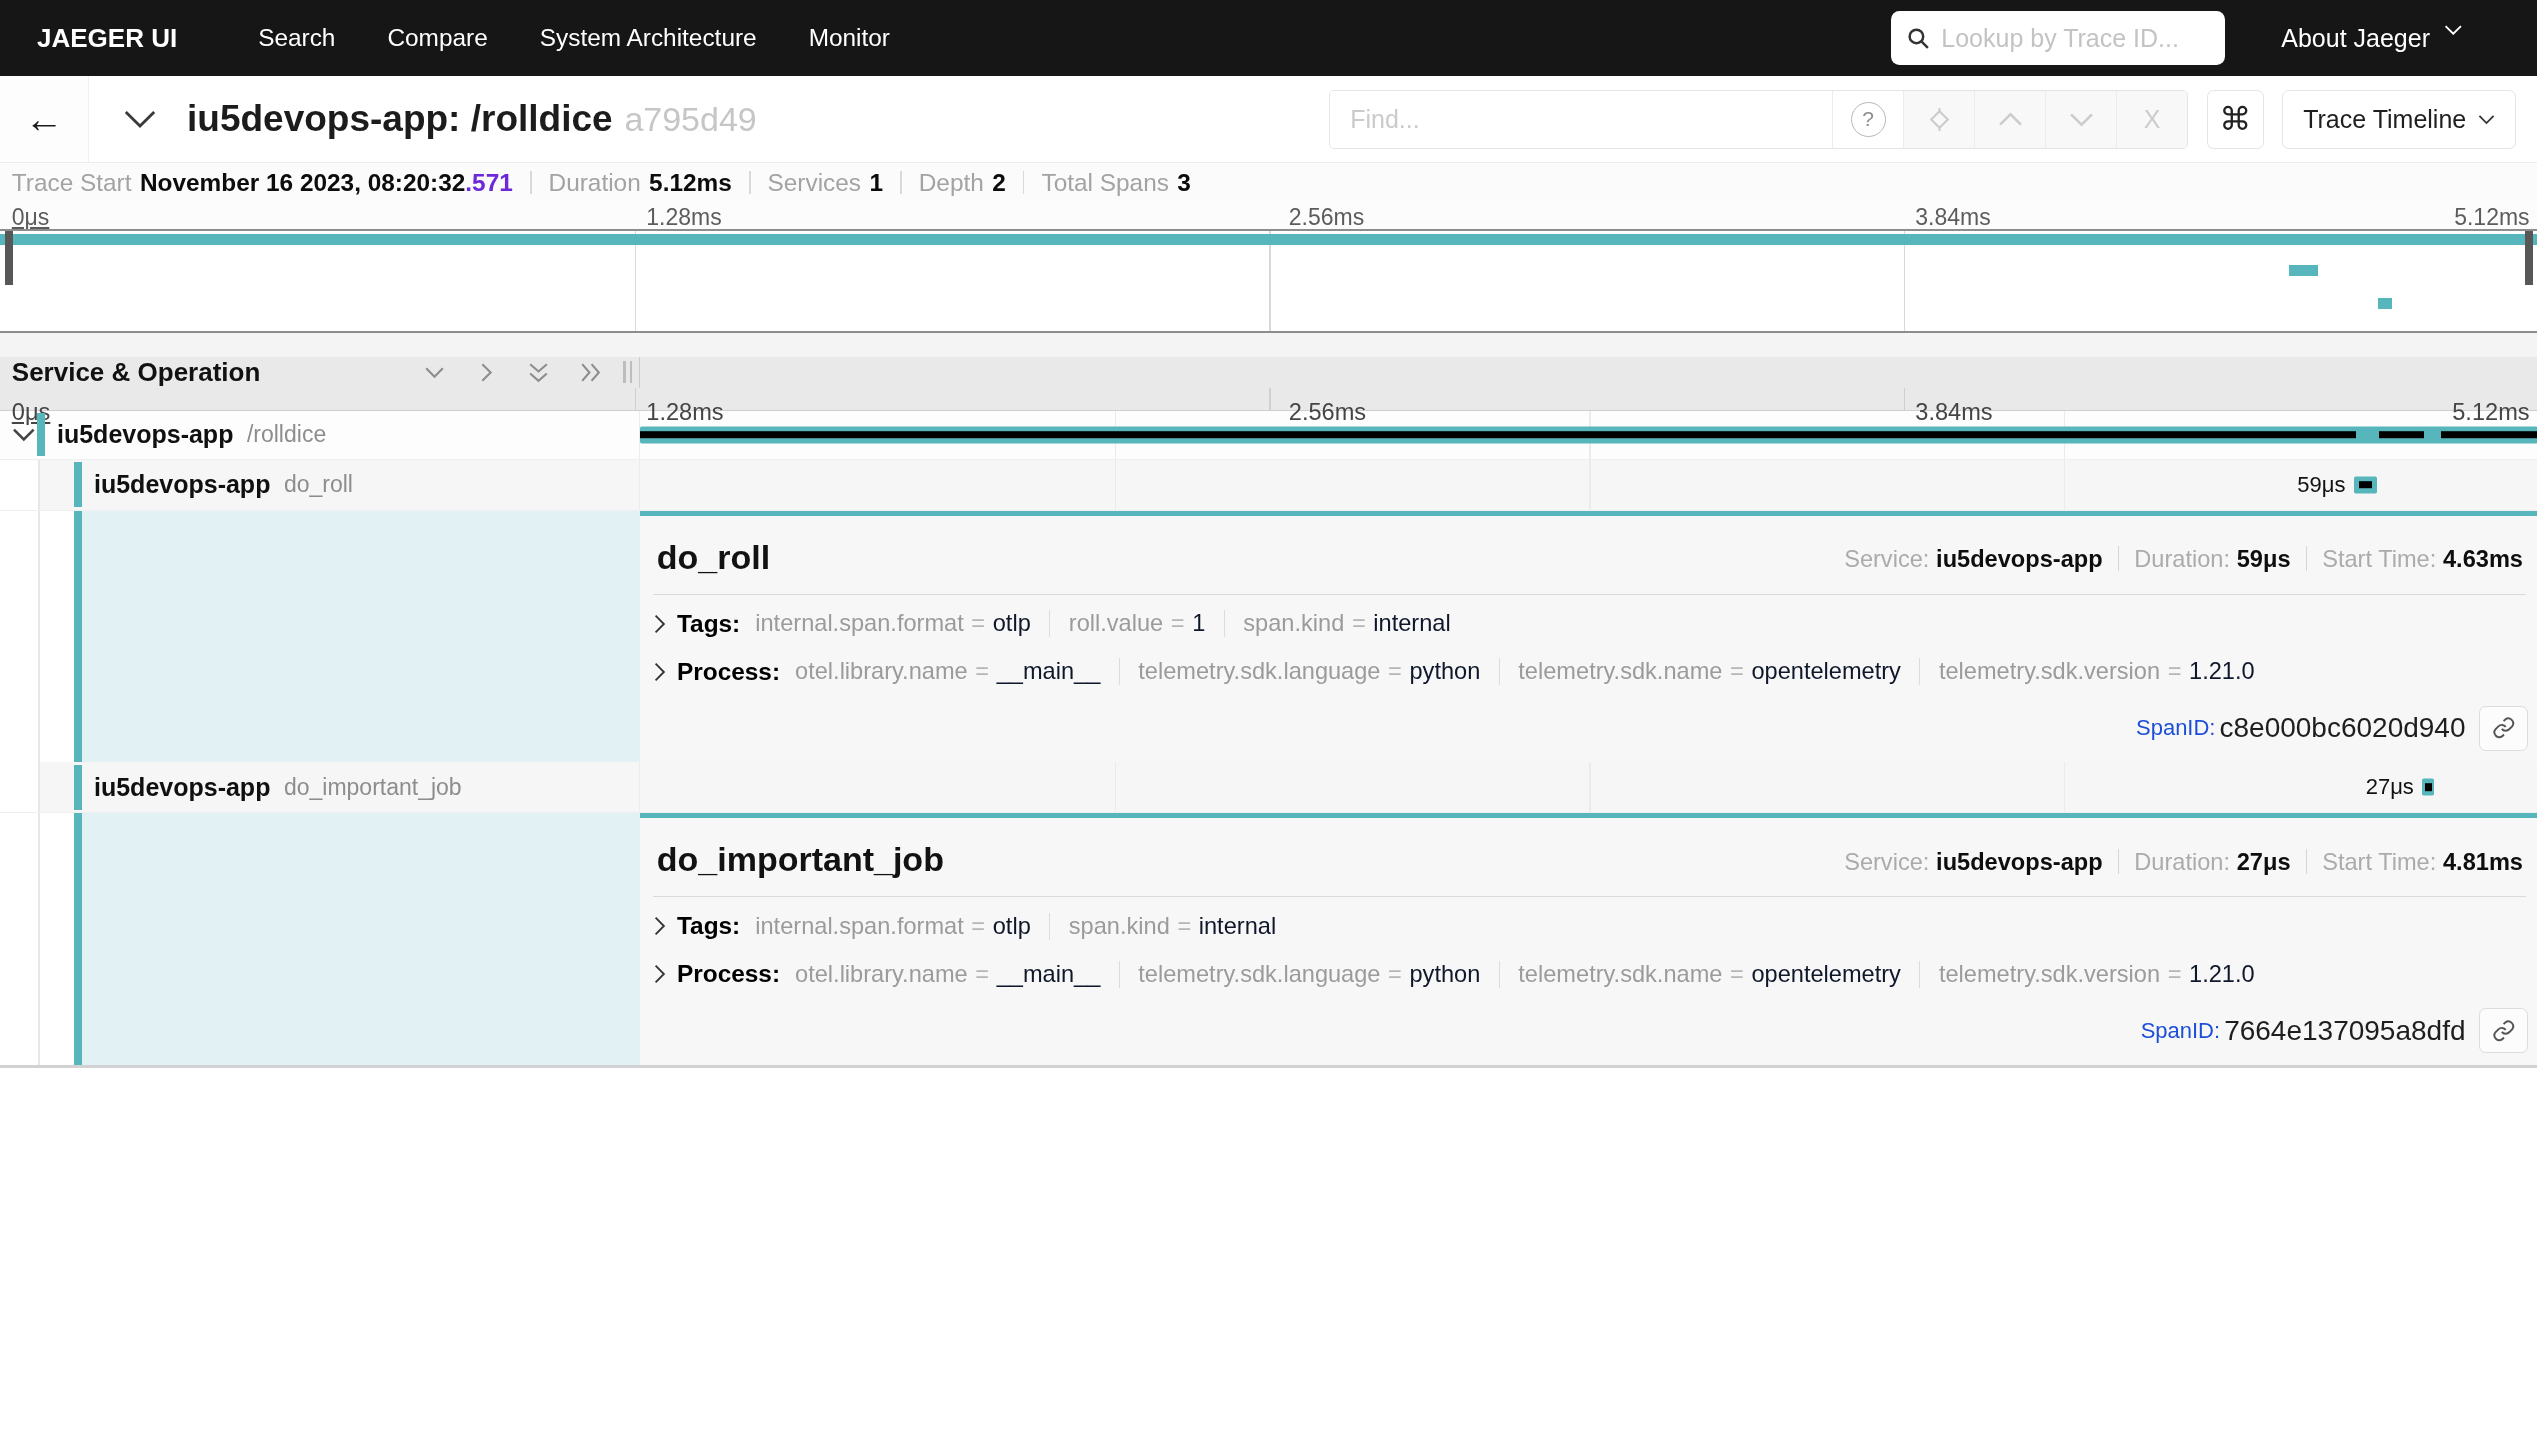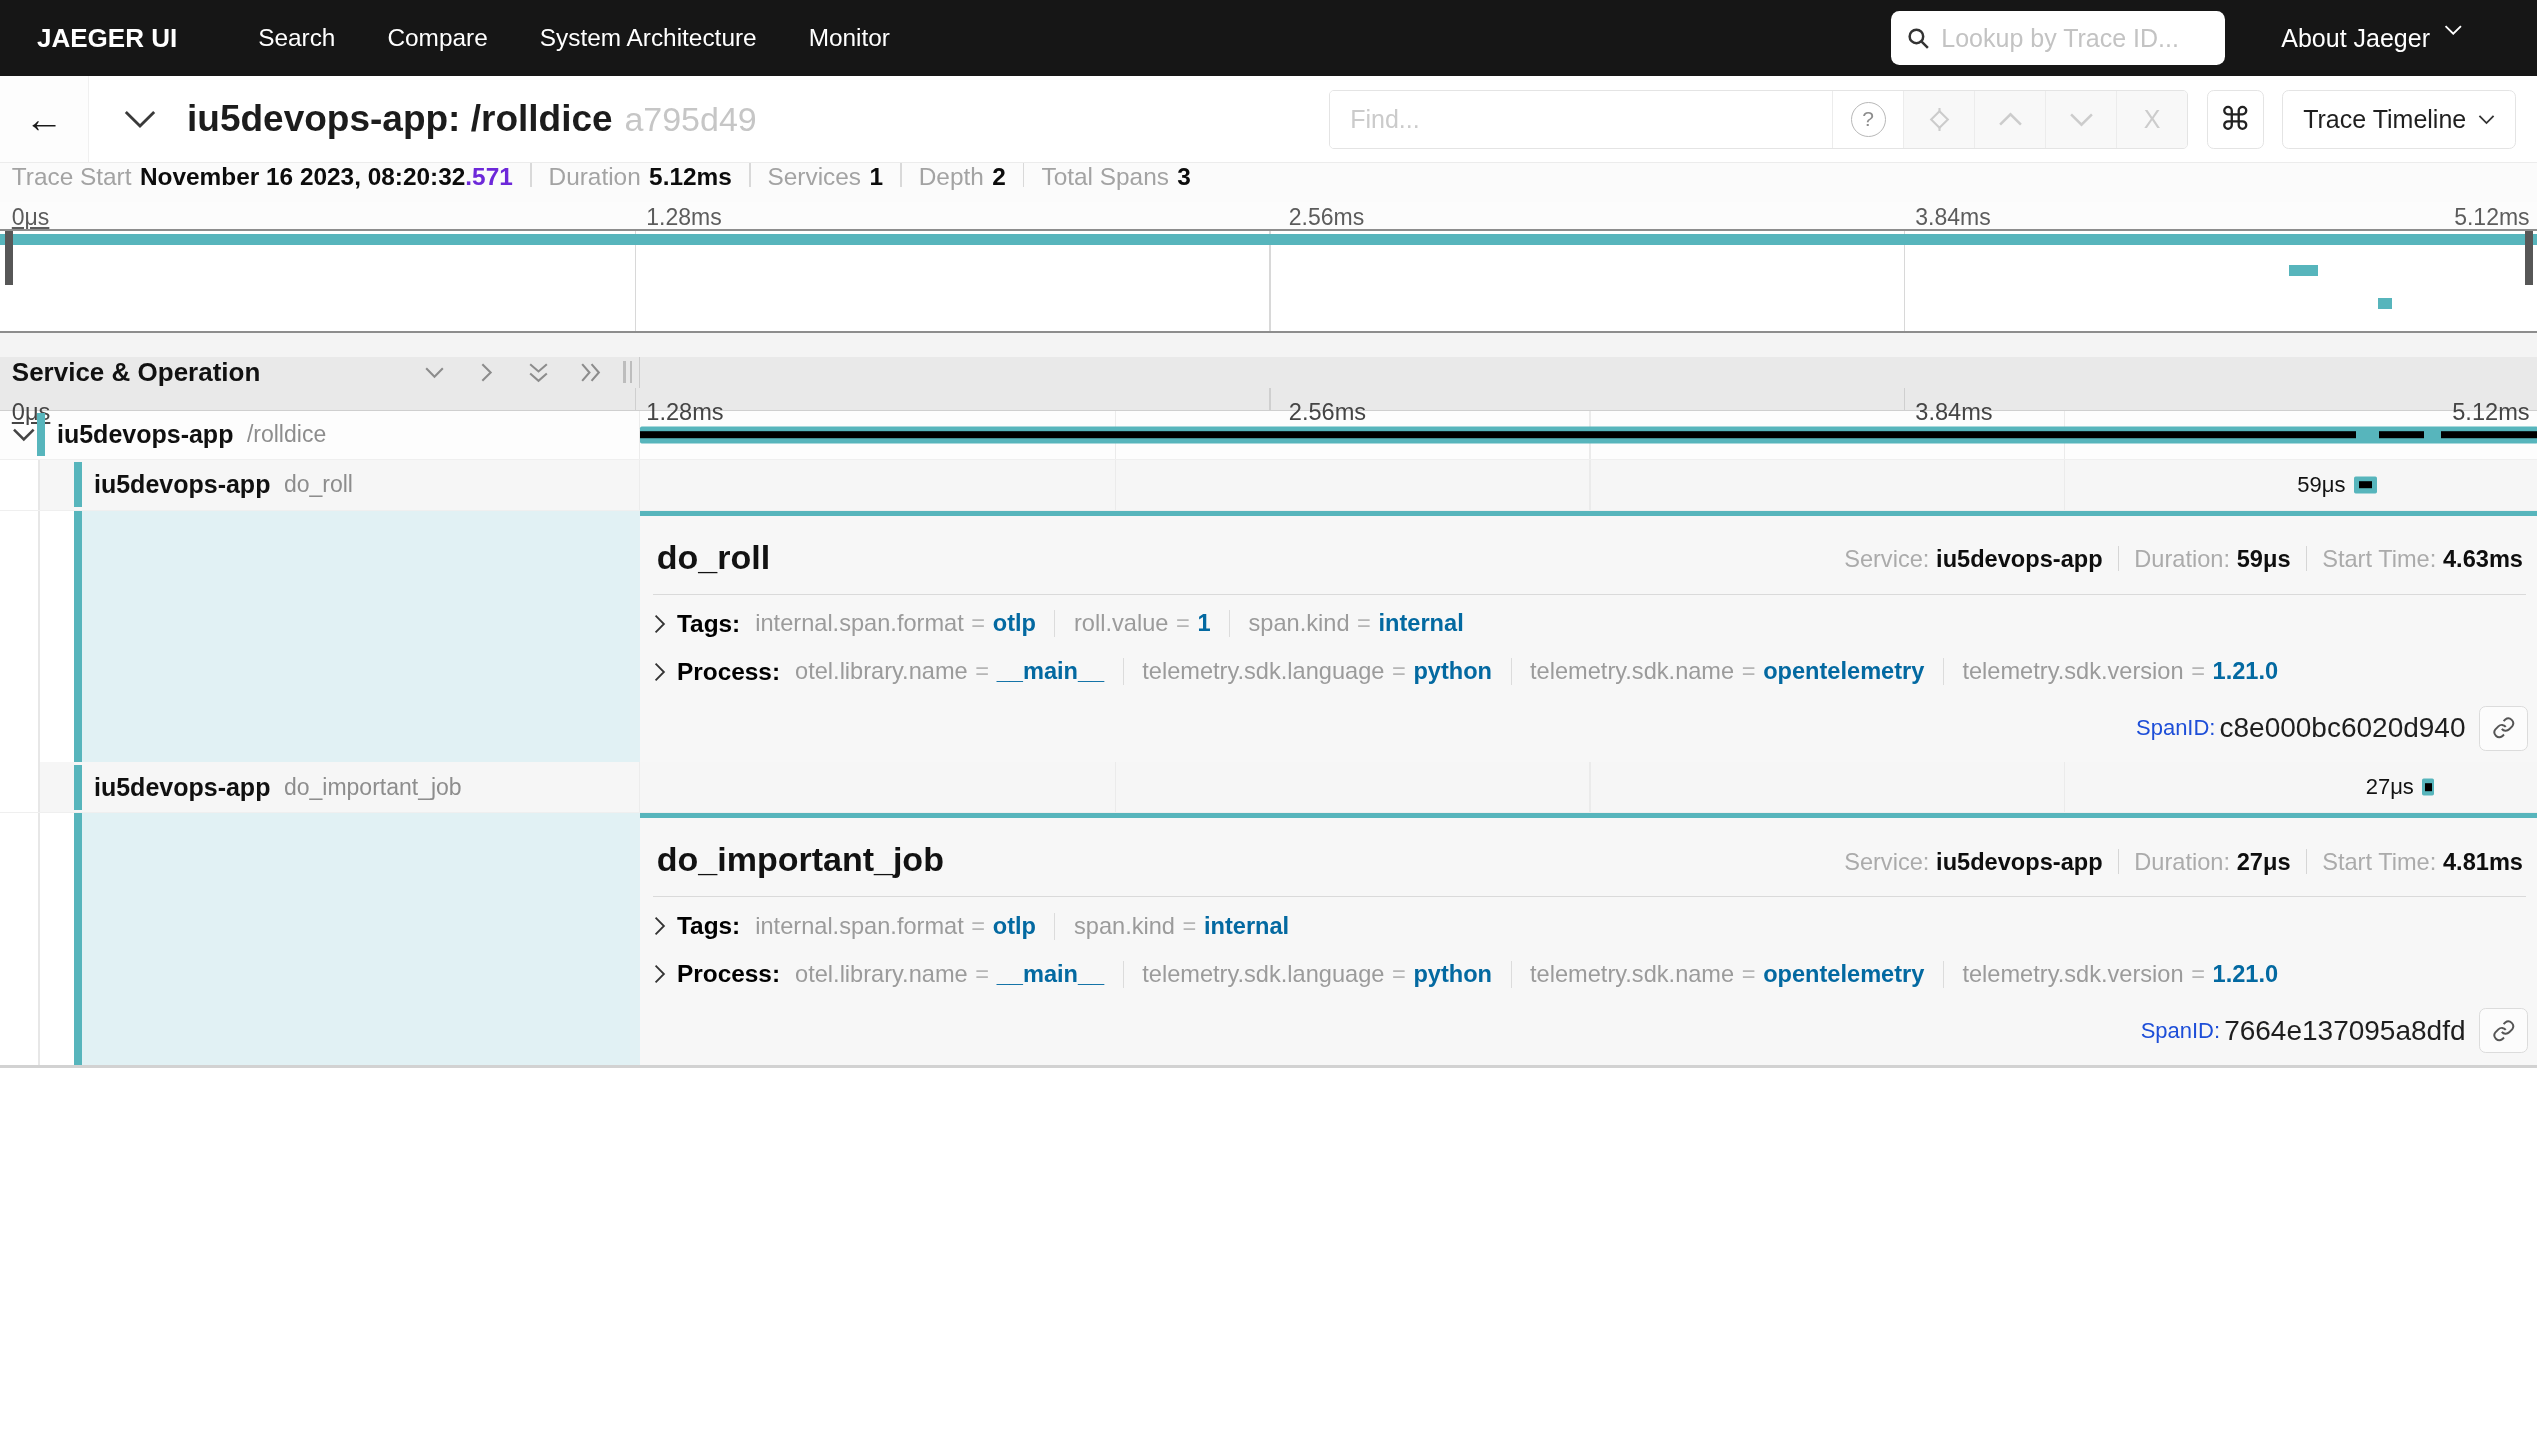--- a/index.html
+++ b/index.html
@@ -31,21 +31,21 @@
   .fg-cell { width:71px; display:flex; align-items:center; justify-content:center; border-left:1.7px solid #ececec; background:#fff; cursor:pointer; }
   .fg-cell.dim { background:#f8f8f8; color:#cccccc; }
   .fg-cell svg { width:25px; height:25px; stroke:#cccccc; }
   .help-circle { width:35px; height:35px; border:1.7px solid #b8b8b8; border-radius:50%; display:flex; align-items:center; justify-content:center; font-size:21px; color:#8d8d8d; }
   .fg-x { font-size:25px; color:#cccccc; }
   .cmd-btn { margin-left:18.5px; width:57px; height:59px; border:1.7px solid #e4e4e4; border-radius:6.7px; background:#fff; font-size:32px; color:#222; cursor:pointer; font-family:inherit; }
   .tt-btn { margin-left:18.5px; height:59px; border:1.7px solid #e4e4e4; border-radius:6.7px; background:#fff; font-size:25px; color:#1f1f1f; padding:0 20px; display:flex; align-items:center; gap:11.8px; cursor:pointer; font-family:inherit; }
   .tt-btn svg { width:17px; height:11px; stroke:#333; }
 
   
-  .summary { height:40px; background:#fbfbfb; border-top:1.7px solid #ececec; display:flex; align-items:flex-start; padding-left:11.8px; font-size:24.4px; white-space:nowrap; }
+  .summary { height:40px; background:#fbfbfb; border-top:1.7px solid #ececec; display:flex; align-items:center; padding-left:11.8px; font-size:24.4px; white-space:nowrap; }
   .sum-label { color:#a3a3a3; margin-right:8.4px; }
   .sum-val { color:#0c0c0c; font-weight:700; }
   .sum-frac { color:#6d28d9; font-weight:700; }
   .sum-div { width:1.7px; height:23.6px; background:#d9d9d9; margin:0 17px; }
 
   
   .ticks-row { height:27px; position:relative; background:#fcfcfc; font-size:23px; color:#5c5c5c; }
   .ticks-row span, .th-right .tick { position:absolute; top:1.7px; }
   .t0 { left:11.8px;text-decoration:underline; } .t1 { left:calc(25% + 11.8px); } .t2 { left:calc(50% + 11.8px);margin-left:8px; } .t3 { left:calc(75% + 11.8px); } .t4 { right:8.4px; }
   .minimap { height:104px; position:relative; border-top:2.5px solid #8d8d8d; border-bottom:2.5px solid #8d8d8d; background:#fff; }
@@ -101,21 +101,21 @@
   .d-meta .sep { width:1.7px; height:25px; background:#d6d6d6; margin:0 15px; }
   .d-hr { border-top:1.7px solid #dadada; margin:0 1.7px; }
   .d-attr { display:flex; align-items:center; padding:15px 5px 5px 1.7px; font-size:23.6px; white-space:nowrap; }
   .d-attr .tog { display:flex; align-items:center; cursor:pointer; }
   .d-attr .tog svg { width:13.5px; height:20px; stroke:#333; }
   .d-attr .alabel { font-weight:700; font-size:24.4px; color:#000; margin:0 15px 0 10px; }
   .kv { display:inline-flex; align-items:center; }
   .kv + .kv { border-left:1.7px solid #dcdcdc; margin-left:18.5px; padding-left:18.5px; }
   .kv-k { color:#9b9b9b; }
   .kv-eq { color:#b6b6b6; margin:0 7.6px; }
-  .kv-v { color:#0369a1; font-weight:700; }
+  .kv-v { color:#0f172a; font-weight:400; }
   .d-spanid { display:flex; justify-content:flex-end; align-items:center; padding:15px 0 11.8px 0; font-size:22px; }
   .sid-label { color:#1d4ed8; margin-right:4px; }
   .sid-val { color:#1e1e1e; font-size:28px; }
   .link-btn { margin-left:13.5px; width:49px; height:45px; border:1.7px solid #dcdcdc; border-radius:6.7px; background:#fcfcfc; display:flex; align-items:center; justify-content:center; cursor:pointer; }
   .link-btn svg { width:23.6px; height:23.6px; stroke:#555; }
   .drow.last { border-bottom:3.4px solid #d2d2d2; }
 </style>
 </head>
 <body>
 

